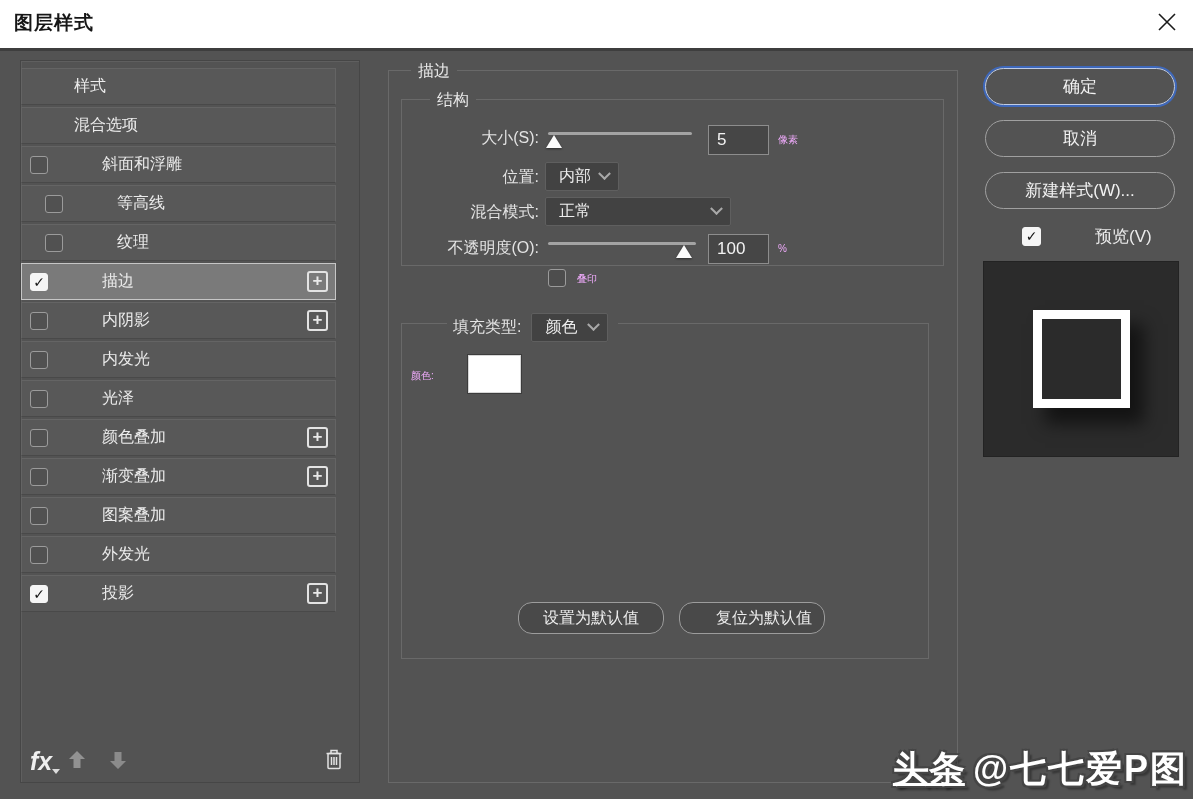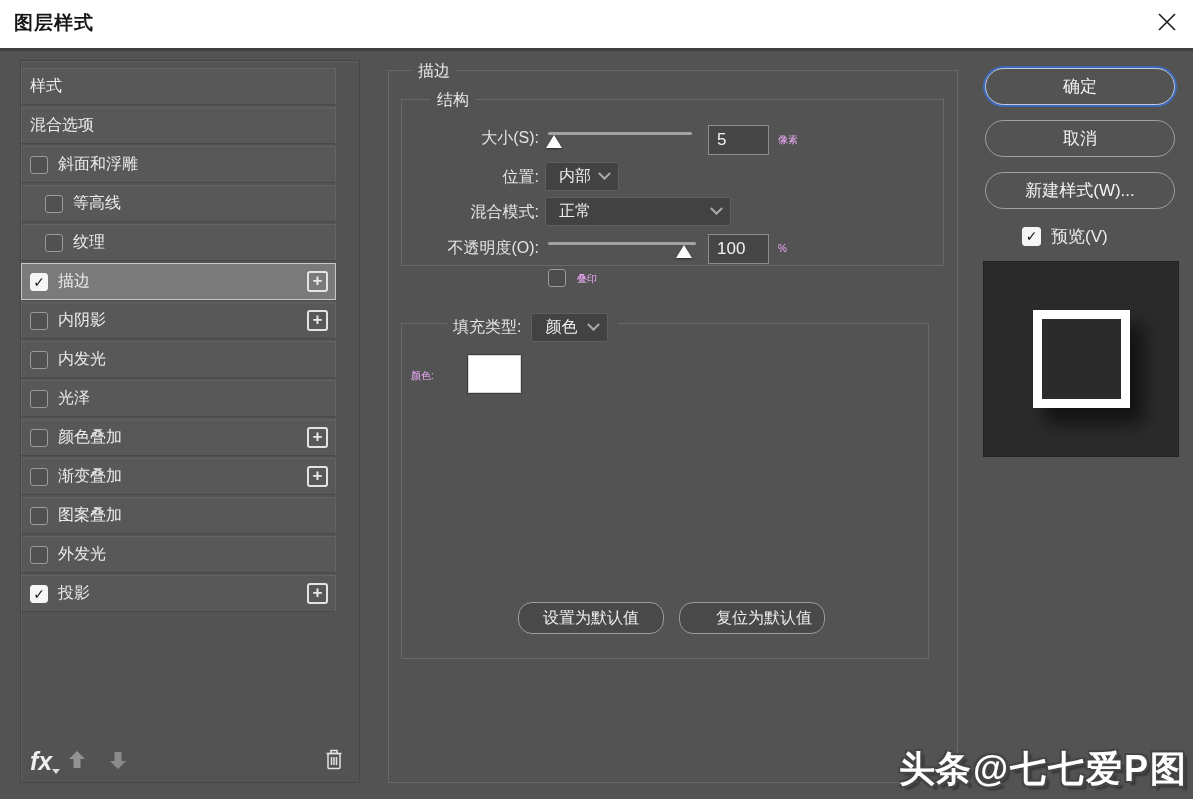--- a/index.html
+++ b/index.html
@@ -12,21 +12,21 @@
   .title { position:absolute; left:14px; top:10px; font-size:19px; font-weight:700; color:#161616; letter-spacing:1px; }
   .close-btn { position:absolute; right:14px; top:10px; width:24px; height:24px; cursor:pointer; }
 
   
   .sidebar { position:absolute; left:20px; top:60px; width:340px; height:723px; border:1px solid #464646; box-shadow:inset 1px 1px 0 rgba(130,130,130,.25); }
   .rows { position:absolute; left:0px; top:7px; width:315px; }
   .srow { position:relative; height:37px; margin-bottom:2px; background:#585858; border:1px solid #646464; border-bottom-color:#494949; display:flex; align-items:center; padding-left:8px; cursor:pointer; }
   .srow.selected { background:#7a7a7a; border-color:#c6c6c6; }
   .srow .cb { margin-right:10px; }
   .srow.indent .cb { margin-left:15px; }
-  .rlabel { font-size:16px; color:#ebebeb; white-space:nowrap; }
+  .rlabel { font-size:16px; color:#ebebeb; white-space:nowrap;margin-left:44px; }
   .cb { width:18px; height:18px; border:1px solid #9b9b9b; border-radius:3px; background:rgba(0,0,0,.07); flex:0 0 auto; text-align:center; line-height:16px; font-size:14px; font-weight:700; color:transparent; }
   .cb.checked { background:#f5f5f5; border-color:#f5f5f5; color:#161616; }
   .plusbtn { position:absolute; right:7px; top:7px; width:21px; height:21px; border:2px solid #e3e3e3; border-radius:3px; color:#e9e9e9; font-size:17px; line-height:16px; text-align:center; font-weight:700; background:transparent; cursor:pointer; }
 
   .sb-footer { position:absolute; left:0; bottom:0; width:100%; height:46px; }
   .fx-btn { position:absolute; left:9px; bottom:12px; color:#f0f0f0; font-size:25px; font-style:italic; font-weight:600; cursor:pointer; line-height:18px; }
   .fx-caret { position:absolute; right:-8px; bottom:-4px; width:0; height:0; border-left:4px solid transparent; border-right:4px solid transparent; border-top:5px solid #dcdcdc; }
   .arrow-btn { position:absolute; bottom:11px; width:22px; height:22px; cursor:pointer; }
   .arrow-up { left:45px; } .arrow-down { left:86px; }
   .trash-btn { position:absolute; right:15px; bottom:11px; width:20px; height:23px; cursor:pointer; }
@@ -69,21 +69,21 @@
   .preview-check { position:absolute; left:1022px; top:225px; display:flex; align-items:center; cursor:pointer; }
   .preview-check .cb { margin-right:10px; width:19px; height:19px; line-height:17px; }
   .preview-check .rlabel { font-size:17px; }
 
   .preview-box { position:absolute; left:983px; top:261px; width:196px; height:196px; background:#2b2b2b; border:1px solid #232323; }
   .preview-square { position:absolute; left:49px; top:48px; width:97px; height:98px; border:9px solid #ffffff; background:transparent; box-shadow:13px 15px 16px 1px rgba(0,0,0,.55); }
 
   
   .watermark { position:absolute; right:5px; bottom:5px; font-size:36px; color:#ffffff; font-weight:700; letter-spacing:2px; white-space:nowrap;
     text-shadow:-2px -2px 0 #454545, 2px -2px 0 #454545, -2px 2px 0 #454545, 2px 2px 0 #454545, 4px 4px 2px rgba(0,0,0,.35); }
-  .watermark .wm-prefix { font-weight:900; letter-spacing:0; margin-right:2px; }
+  .watermark .wm-prefix { font-weight:900; letter-spacing:0; margin-right:8px;text-decoration:underline; }
 
   svg { display:block; }
 </style>
 </head>
 <body>
 
 <div class="dialog">
 
   <div class="titlebar">
     <span class="title">图层样式</span>

